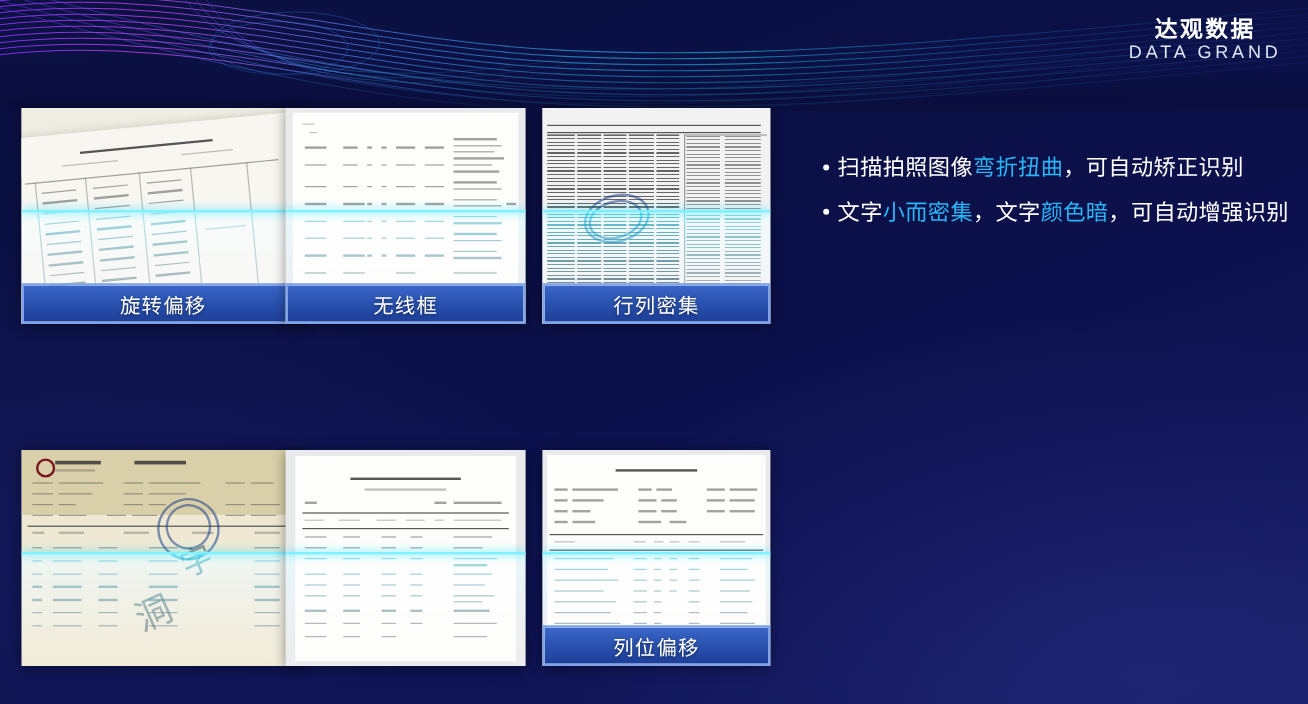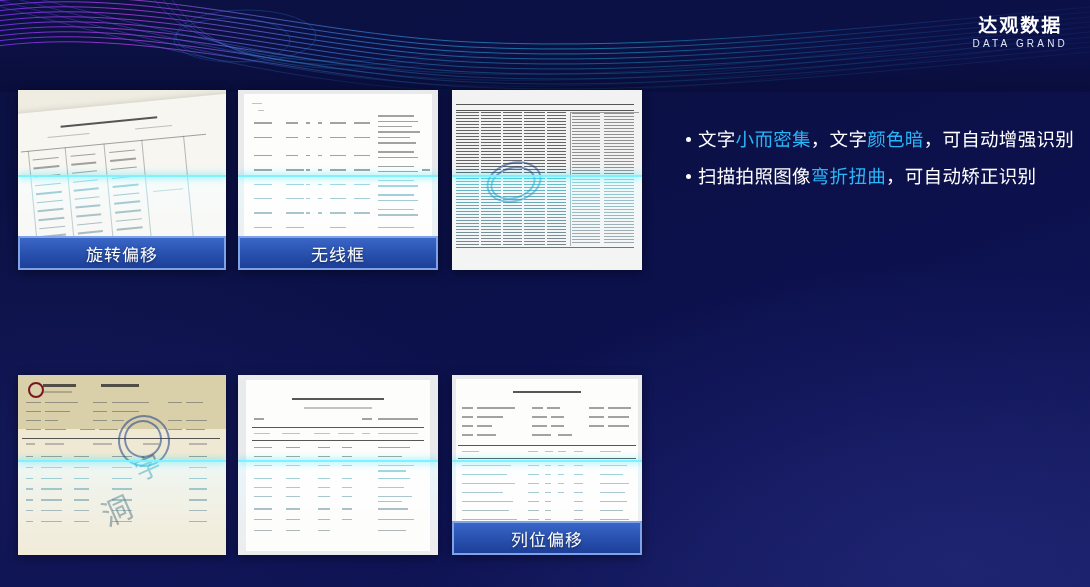--- a/index.html
+++ b/index.html
@@ -29,34 +29,34 @@
   .title{
     position:absolute;left:28px;top:18px;
     font-size:25px;line-height:34px;color:#ffffff;
     letter-spacing:.5px;white-space:nowrap;
     text-shadow:0 1px 6px rgba(0,0,0,.55);
   }
 
   
   .logo{position:absolute;right:22px;top:14px;text-align:center;color:#fff;}
   .logo-cn{font-size:19px;letter-spacing:2px;line-height:23px;font-weight:bold;}
-  .logo-en{font-size:10px;letter-spacing:3.2px;line-height:14px;color:#dfe6f8;}
+  .logo-en{font-size:15px;letter-spacing:3.2px;line-height:14px;color:#dfe6f8;}
 
   
   .grid{position:absolute;left:18px;top:90px;width:632px;height:470px;}
   .row{position:absolute;left:0;width:632px;height:180px;}
   .row.top{top:0;}
   .row.bottom{top:285px;}
 
   .card{
     position:absolute;top:0;height:180px;overflow:hidden;
     background:#e9eaec;
     box-shadow:0 2px 10px rgba(0,0,0,.45);
   }
-  .card.c0{left:0;width:208px;}
+  .card.c0{left:0;width:208px;padding-left:28px;}
   .card.c1{left:220px;width:200px;}
   .card.c2{left:434px;width:190px;}
 
   .doc{position:absolute;left:0;top:0;width:100%;height:100%;overflow:hidden;}
 
   
   .scan{
     position:absolute;left:0;right:0;top:47%;bottom:0;
     background:linear-gradient(180deg,
        rgba(0,222,255,.78) 0%,
@@ -330,20 +330,21 @@
           <div class="dense-band" style="left:63%;top:13%;width:15%;height:72%;opacity:.5;"></div>
           <div class="dense-band" style="left:80%;top:13%;width:16%;height:72%;opacity:.5;"></div>
           <div class="ln dk" style="left:2%;top:8%;width:94%;height:1px;"></div>
           <div class="ln dk" style="left:2%;top:11%;width:94%;height:1px;"></div>
           <div class="ln dk" style="left:2%;top:87%;width:94%;height:1px;"></div>
           <div class="stamp" style="left:18%;top:40%;width:52px;height:36px;"></div>
           <div class="stamp" style="left:20%;top:43%;width:42px;height:28px;"></div>
           <div class="scan"></div>
           <div class="scan-edge"></div>
         </div>
+        <div class="cap">行列密集</div>
       </div>
     </div>
 
     <div class="row bottom">
 
       <div class="card c0">
         <div class="doc">
           <div class="paper" style="left:0;top:0;width:100%;height:100%;background:#efe9d4;"></div>
           <div class="bank-hdr"></div>
           <div class="bank-logo" style="left:5%;top:4%;"></div>
@@ -569,22 +570,22 @@
           <div class="scan-edge"></div>
         </div>
         <div class="cap">列位偏移</div>
       </div>
     </div>
   </div>
 
   <div class="bullets grp1">
     <div class="bl">
       <span class="dot"></span>
-      <span class="btxt"><span>文字</span><span class="hl">小而密集</span><span>，文字</span><span class="hl">颜色暗</span><span>，可自动增强识别</span></span>
+      <span class="btxt"><span>扫描拍照图像</span><span class="hl">弯折扭曲</span><span>，可自动矫正识别</span></span>
     </div>
     <div class="bl">
       <span class="dot"></span>
-      <span class="btxt"><span>扫描拍照图像</span><span class="hl">弯折扭曲</span><span>，可自动矫正识别</span></span>
+      <span class="btxt"><span>文字</span><span class="hl">小而密集</span><span>，文字</span><span class="hl">颜色暗</span><span>，可自动增强识别</span></span>
     </div>
   </div>
 
 
 </div>
 
 </body></html>

